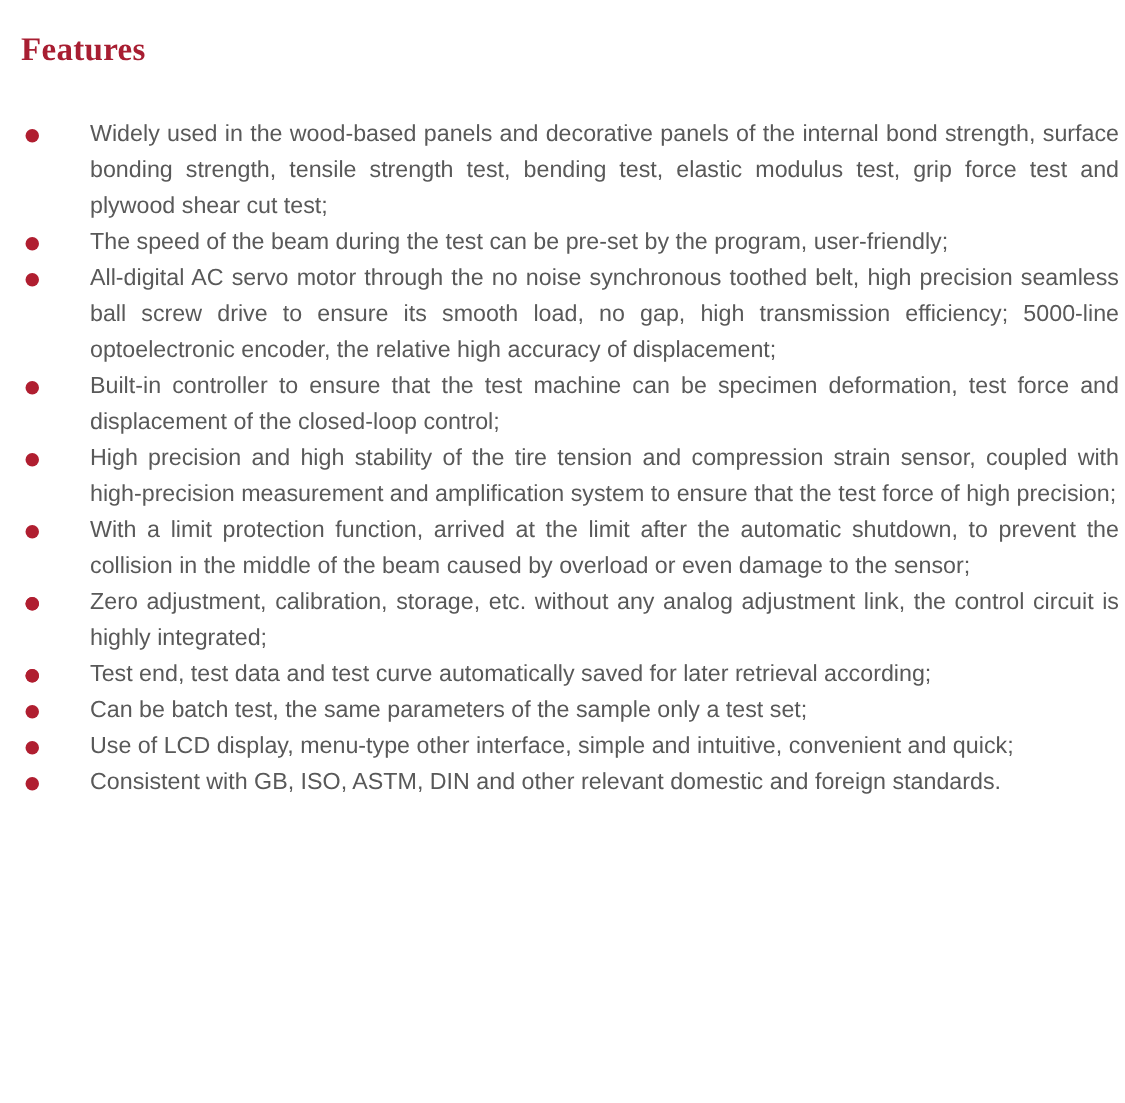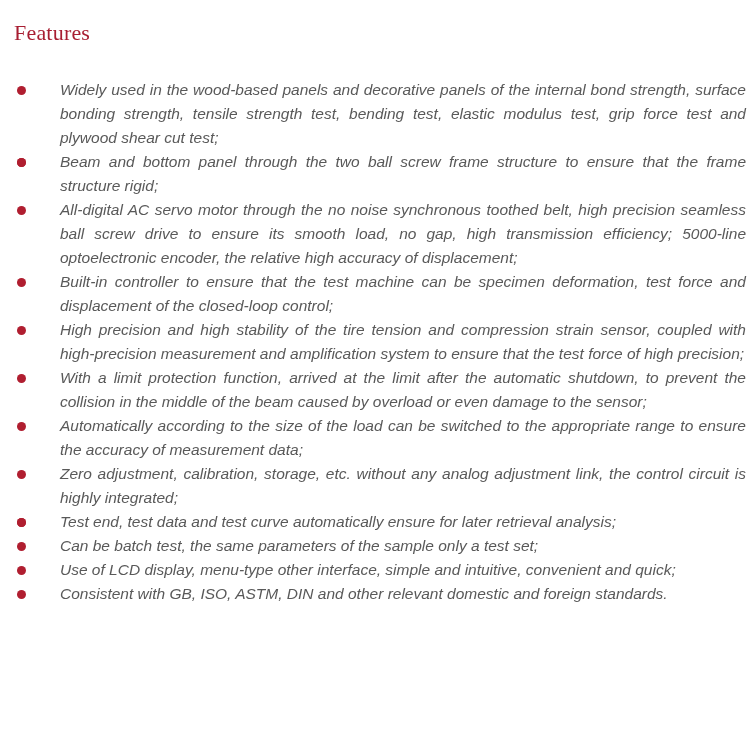--- a/index.html
+++ b/index.html
@@ -21,42 +21,41 @@
     color: var(--body-text, #595959);
     overflow: hidden;
   }
   .page {
     width: 750px;
     height: 735px;
     position: relative;
   }
   .features-heading {
     font-family: "Liberation Serif", "DejaVu Serif", serif;
-    font-weight: normal;
+    font-weight: bold;
     font-size: 22px;
     line-height: 26px;
     color: var(--accent, #A81E32);
     margin: 20px 0 0 14px;
     letter-spacing: 0.2px;
   }
   ul.features-list {
     list-style: none;
     margin: 32px 0 0 0;
     padding: 0;
   }
   ul.features-list li {
     position: relative;
     padding-left: 60px;
     padding-right: 4px;
     font-size: 15.5px;
     line-height: 24px;
     text-align: justify;
     text-justify: inter-word;
     color: var(--body-text, #595959);
-    font-style: italic;
   }
   ul.features-list li .bullet {
     position: absolute;
     left: 17px;
     top: 7.5px;
     width: 9px;
     height: 9px;
     border-radius: 50%;
     background: var(--bullet, #B01E30);
   }
@@ -69,26 +68,23 @@
 
   <ul class="features-list">
 
       <li>
         <span class="bullet"></span>
         <span>Widely used in the wood-based panels and decorative panels of the internal bond strength, surface bonding strength, tensile strength test, bending test, elastic modulus test, grip force test and plywood shear cut test;</span>
       </li>
 
       <li>
         <span class="bullet"></span>
+        <span>The speed of the beam during the test can be pre-set by the program, user-friendly;</span>
       </li>
 
-      <li>
-        <span class="bullet"></span>
-        <span>Beam and bottom panel through the two ball screw frame structure to ensure that the frame structure rigid;</span>
-      </li>
 
       <li>
         <span class="bullet"></span>
         <span>All-digital AC servo motor through the no noise synchronous toothed belt, high precision seamless ball screw drive to ensure its smooth load, no gap, high transmission efficiency; 5000-line optoelectronic encoder, the relative high accuracy of displacement;</span>
       </li>
 
       <li>
         <span class="bullet"></span>
         <span>Built-in controller to ensure that the test machine can be specimen deformation, test force and displacement of the closed-loop control;</span>
       </li>
@@ -98,35 +94,34 @@
         <span>High precision and high stability of the tire tension and compression strain sensor, coupled with high-precision measurement and amplification system to ensure that the test force of high precision;</span>
       </li>
 
       <li>
         <span class="bullet"></span>
         <span>With a limit protection function, arrived at the limit after the automatic shutdown, to prevent the collision in the middle of the beam caused by overload or even damage to the sensor;</span>
       </li>
 
       <li>
         <span class="bullet"></span>
-        <span>Automatically according to the size of the load can be switched to the appropriate range to ensure the accuracy of measurement data;</span>
       </li>
 
       <li>
         <span class="bullet"></span>
         <span>Zero adjustment, calibration, storage, etc. without any analog adjustment link, the control circuit is highly integrated;</span>
       </li>
 
       <li>
         <span class="bullet"></span>
       </li>
 
       <li>
         <span class="bullet"></span>
-        <span>Test end, test data and test curve automatically ensure for later retrieval analysis;</span>
+        <span>Test end, test data and test curve automatically saved for later retrieval according;</span>
       </li>
 
       <li>
         <span class="bullet"></span>
         <span>Can be batch test, the same parameters of the sample only a test set;</span>
       </li>
 
       <li>
         <span class="bullet"></span>
         <span>Use of LCD display, menu-type other interface, simple and intuitive, convenient and quick;</span>

